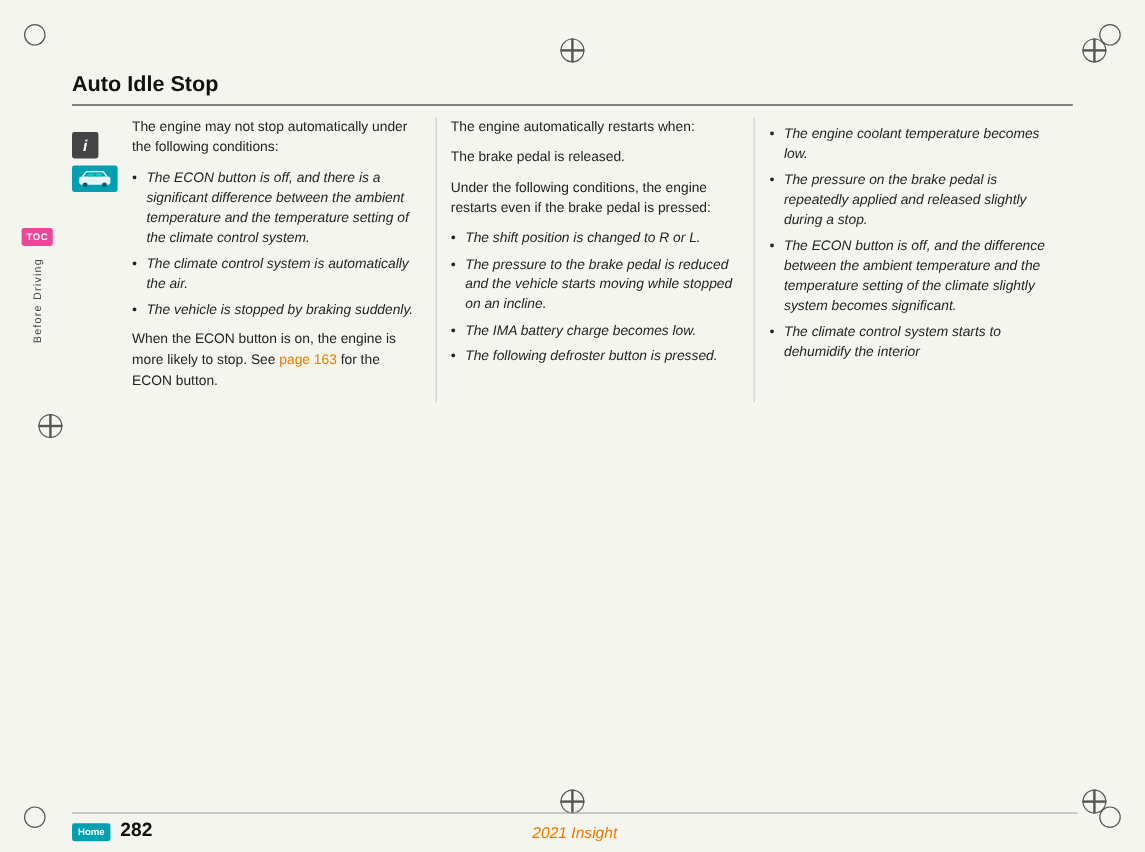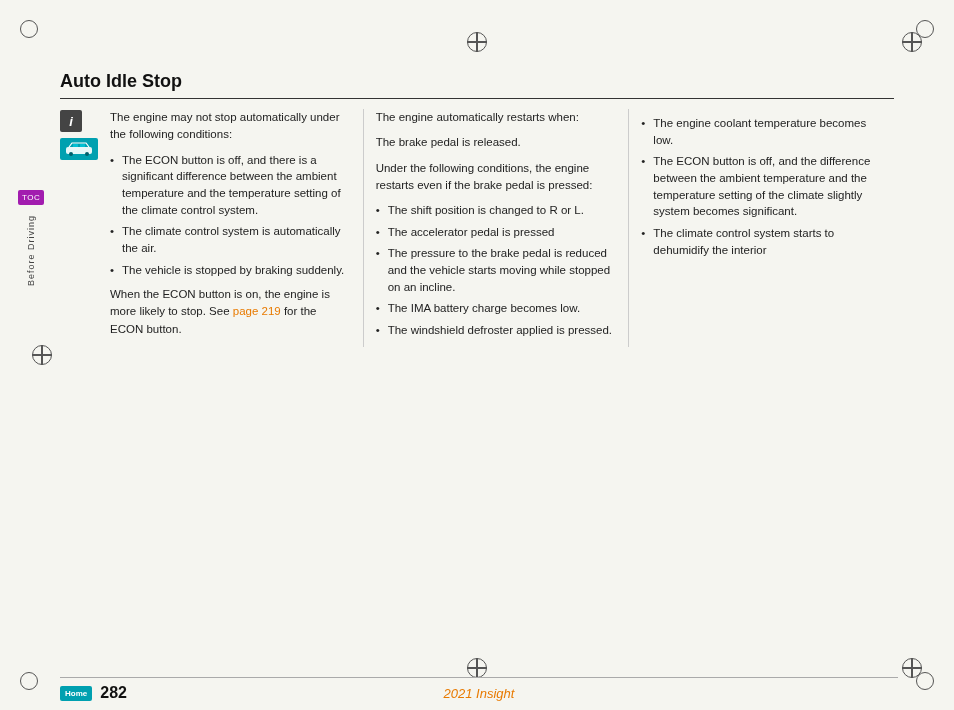--- a/index.html
+++ b/index.html
@@ -86,45 +86,44 @@
       left: 60px;
       right: 60px;
       bottom: 55px;
     }
 
     
     .title-section {
       border-bottom: 1.5px solid #333;
       padding-bottom: 6px;
       margin-bottom: 10px;
-      margin-top: 11px;
     }
 
     .page-title {
       font-size: 18px;
       font-weight: bold;
       color: #111;
     }
 
     
     .sidebar {
       position: absolute;
       left: -42px;
       top: 130px;
       display: flex;
       flex-direction: column;
       align-items: center;
       gap: 6px;
     }
 
     .toc-badge {
-      background: #a21caf;
+      background: #ec4899;
       color: white;
       font-size: 8px;
-      font-weight: normal;
+      font-weight: bold;
       padding: 3px 4px;
       border-radius: 2px;
       letter-spacing: 0.5px;
     }
 
     .sidebar-label {
       writing-mode: vertical-rl;
       transform: rotate(180deg);
       font-size: 9px;
       color: #444;
@@ -189,20 +188,21 @@
     }
 
     .col p {
       margin-bottom: 8px;
     }
 
     .bullet-list {
       list-style: none;
       margin: 6px 0 8px 0;
       padding: 0;
+      font-style: italic;
     }
     .bullet-list li {
       padding-left: 12px;
       position: relative;
       margin-bottom: 5px;
       line-height: 1.45;
     }
     .bullet-list li::before {
       content: '•';
       position: absolute;
@@ -334,40 +334,40 @@
   <div class="content-area">
 
     <div class="col">
       <p>The engine may not stop automatically under the following conditions:</p>
       <ul class="bullet-list">
         <li>The ECON button is off, and there is a significant difference between the ambient temperature and the temperature setting of the climate control system.</li>
         <li>The climate control system is automatically the air.</li>
         <li>The vehicle is stopped by braking suddenly.</li>
       </ul>
       <p>
-        <span>When the ECON button is on, the engine is more likely to stop. See </span><a href="#" class="link-text">page 219</a><span> for the ECON button.</span>
+        <span>When the ECON button is on, the engine is more likely to stop. See </span><a href="#" class="link-text">page 163</a><span> for the ECON button.</span>
       </p>
     </div>
 
     <div class="col">
       <p>The engine automatically restarts when:</p>
       <p>The brake pedal is released.</p>
       <p>Under the following conditions, the engine restarts even if the brake pedal is pressed:</p>
       <ul class="bullet-list">
         <li>The shift position is changed to R or L.</li>
-        <li>The accelerator pedal is pressed</li>
         <li>The pressure to the brake pedal is reduced and the vehicle starts moving while stopped on an incline.</li>
         <li>The IMA battery charge becomes low.</li>
-        <li>The windshield defroster applied is pressed.</li>
+        <li>The following defroster button is pressed.</li>
       </ul>
     </div>
 
     <div class="col">
       <ul class="bullet-list">
         <li>The engine coolant temperature becomes low.</li>
+        <li>The pressure on the brake pedal is repeatedly applied and released slightly during a stop.</li>
         <li>The ECON button is off, and the difference between the ambient temperature and the temperature setting of the climate slightly system becomes significant.</li>
         <li>The climate control system starts to dehumidify the interior</li>
       </ul>
     </div>
 
   </div>
 </div>
 
 <div class="footer">
   <div class="home-badge">Home</div>

